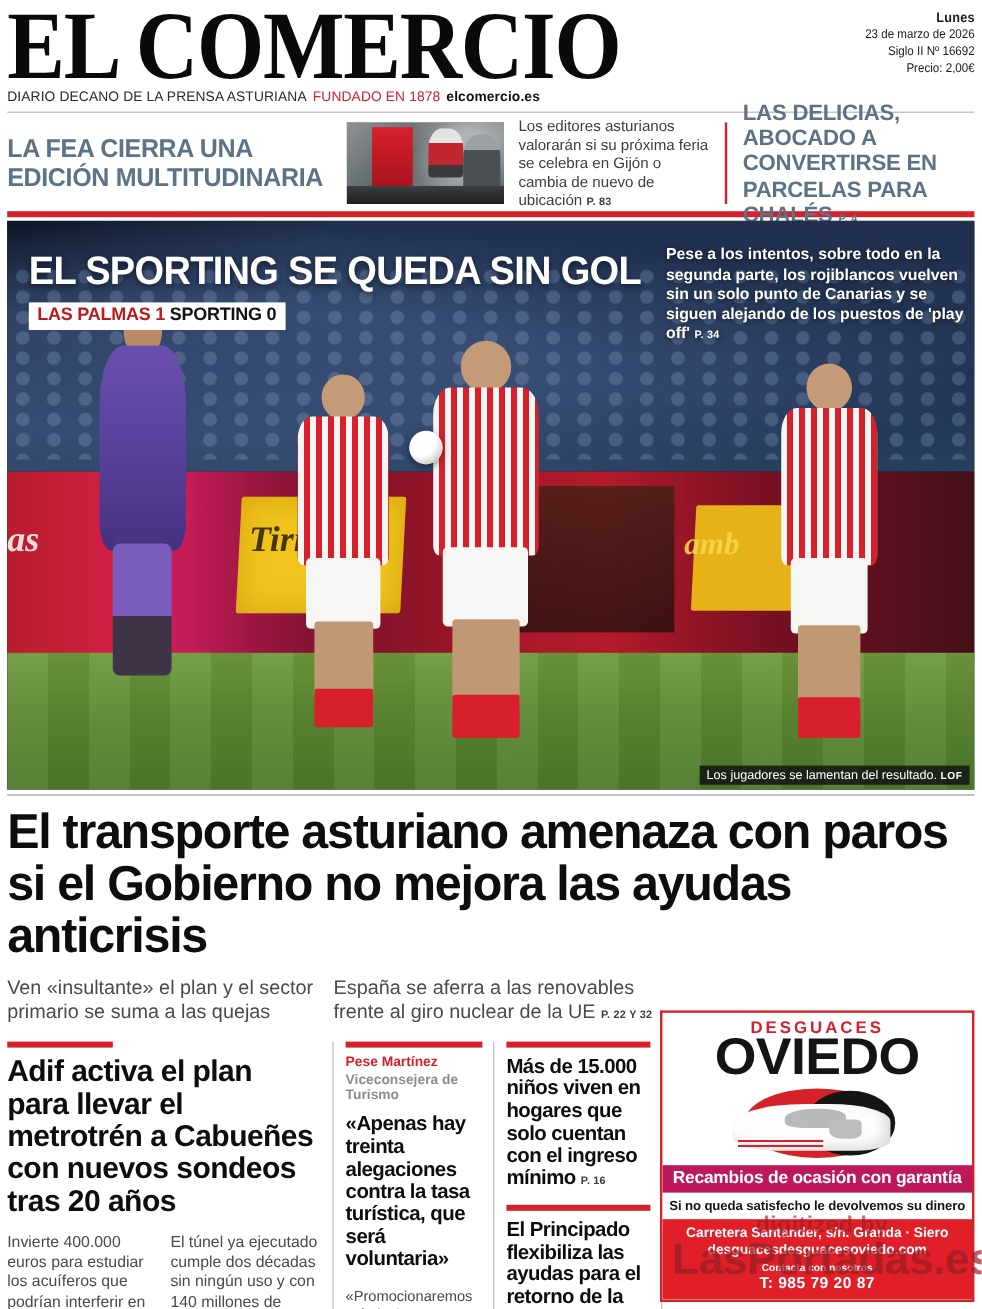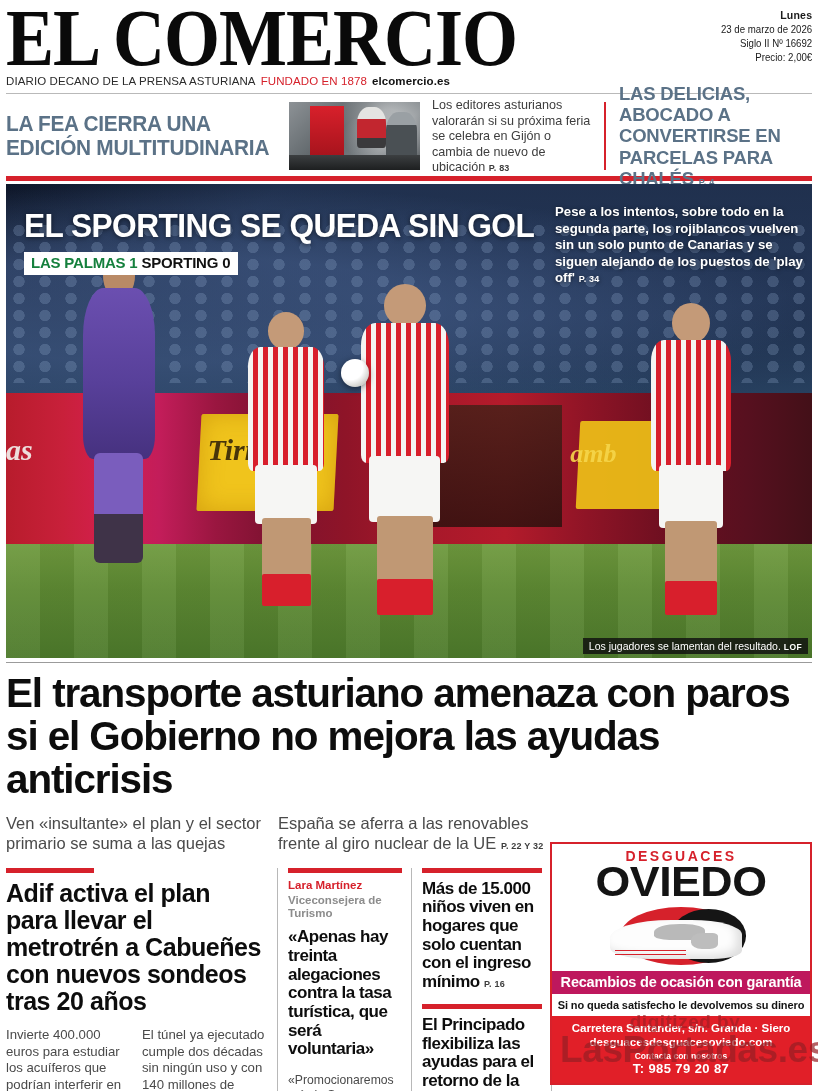--- a/index.html
+++ b/index.html
@@ -307,21 +307,21 @@
     position: absolute;
     left: 18px; top: 68px;
     background: #ffffff;
     padding: 3px 8px 3px 7px;
     font-size: 15px;
     font-weight: bold;
     letter-spacing: -0.2px;
     line-height: 1.1;
     white-space: nowrap;
   }
-  .score-badge .home { color: #15803d; }
+  .score-badge .home { color: #b91c1c; }
   .score-badge .away { color: #111; }
   .photo-caption {
     position: absolute;
     right: 4px; bottom: 4px;
     background: rgba(16,16,16,.82);
     color: #fff;
     font-size: 10.5px;
     padding: 2px 6px;
     white-space: nowrap;
     margin-top: 24px;
@@ -629,21 +629,21 @@
       <div class="kicker-red short"></div>
       <h3 class="col-head">Adif activa el plan para llevar el metrotrén a Cabueñes con nuevos sondeos tras 20 años</h3>
       <div class="col1-body">
         <p>Invierte 400.000 euros para estudiar los acuíferos que podrían interferir en el trazado</p>
         <p><span>El túnel ya ejecutado cumple dos décadas sin ningún uso y con 140 millones de euros gastados</span> </p>
       </div>
     </div>
 
     <div class="col col-2">
       <div class="kicker-red"></div>
-      <p class="byline-name">Lara Martínez</p>
+      <p class="byline-name">Pese Martínez</p>
       <p class="byline-role">Viceconsejera de Turismo</p>
       <h3 class="col-head">«Apenas hay treinta alegaciones contra la tasa turística, que será voluntaria»</h3>
       <p class="col2-quote"><span>«Promocionaremos más la Semana Santa, estamos a tiempo de mejorar la previsión»</span> </p>
     </div>
 
     <div class="col col-3">
       <div>
         <div class="kicker-red"></div>
         <h3 class="col-head"><span>Más de 15.000 niños viven en hogares que solo cuentan con el ingreso mínimo</span> <span class="pref">P. 16</span></h3>
       </div>

